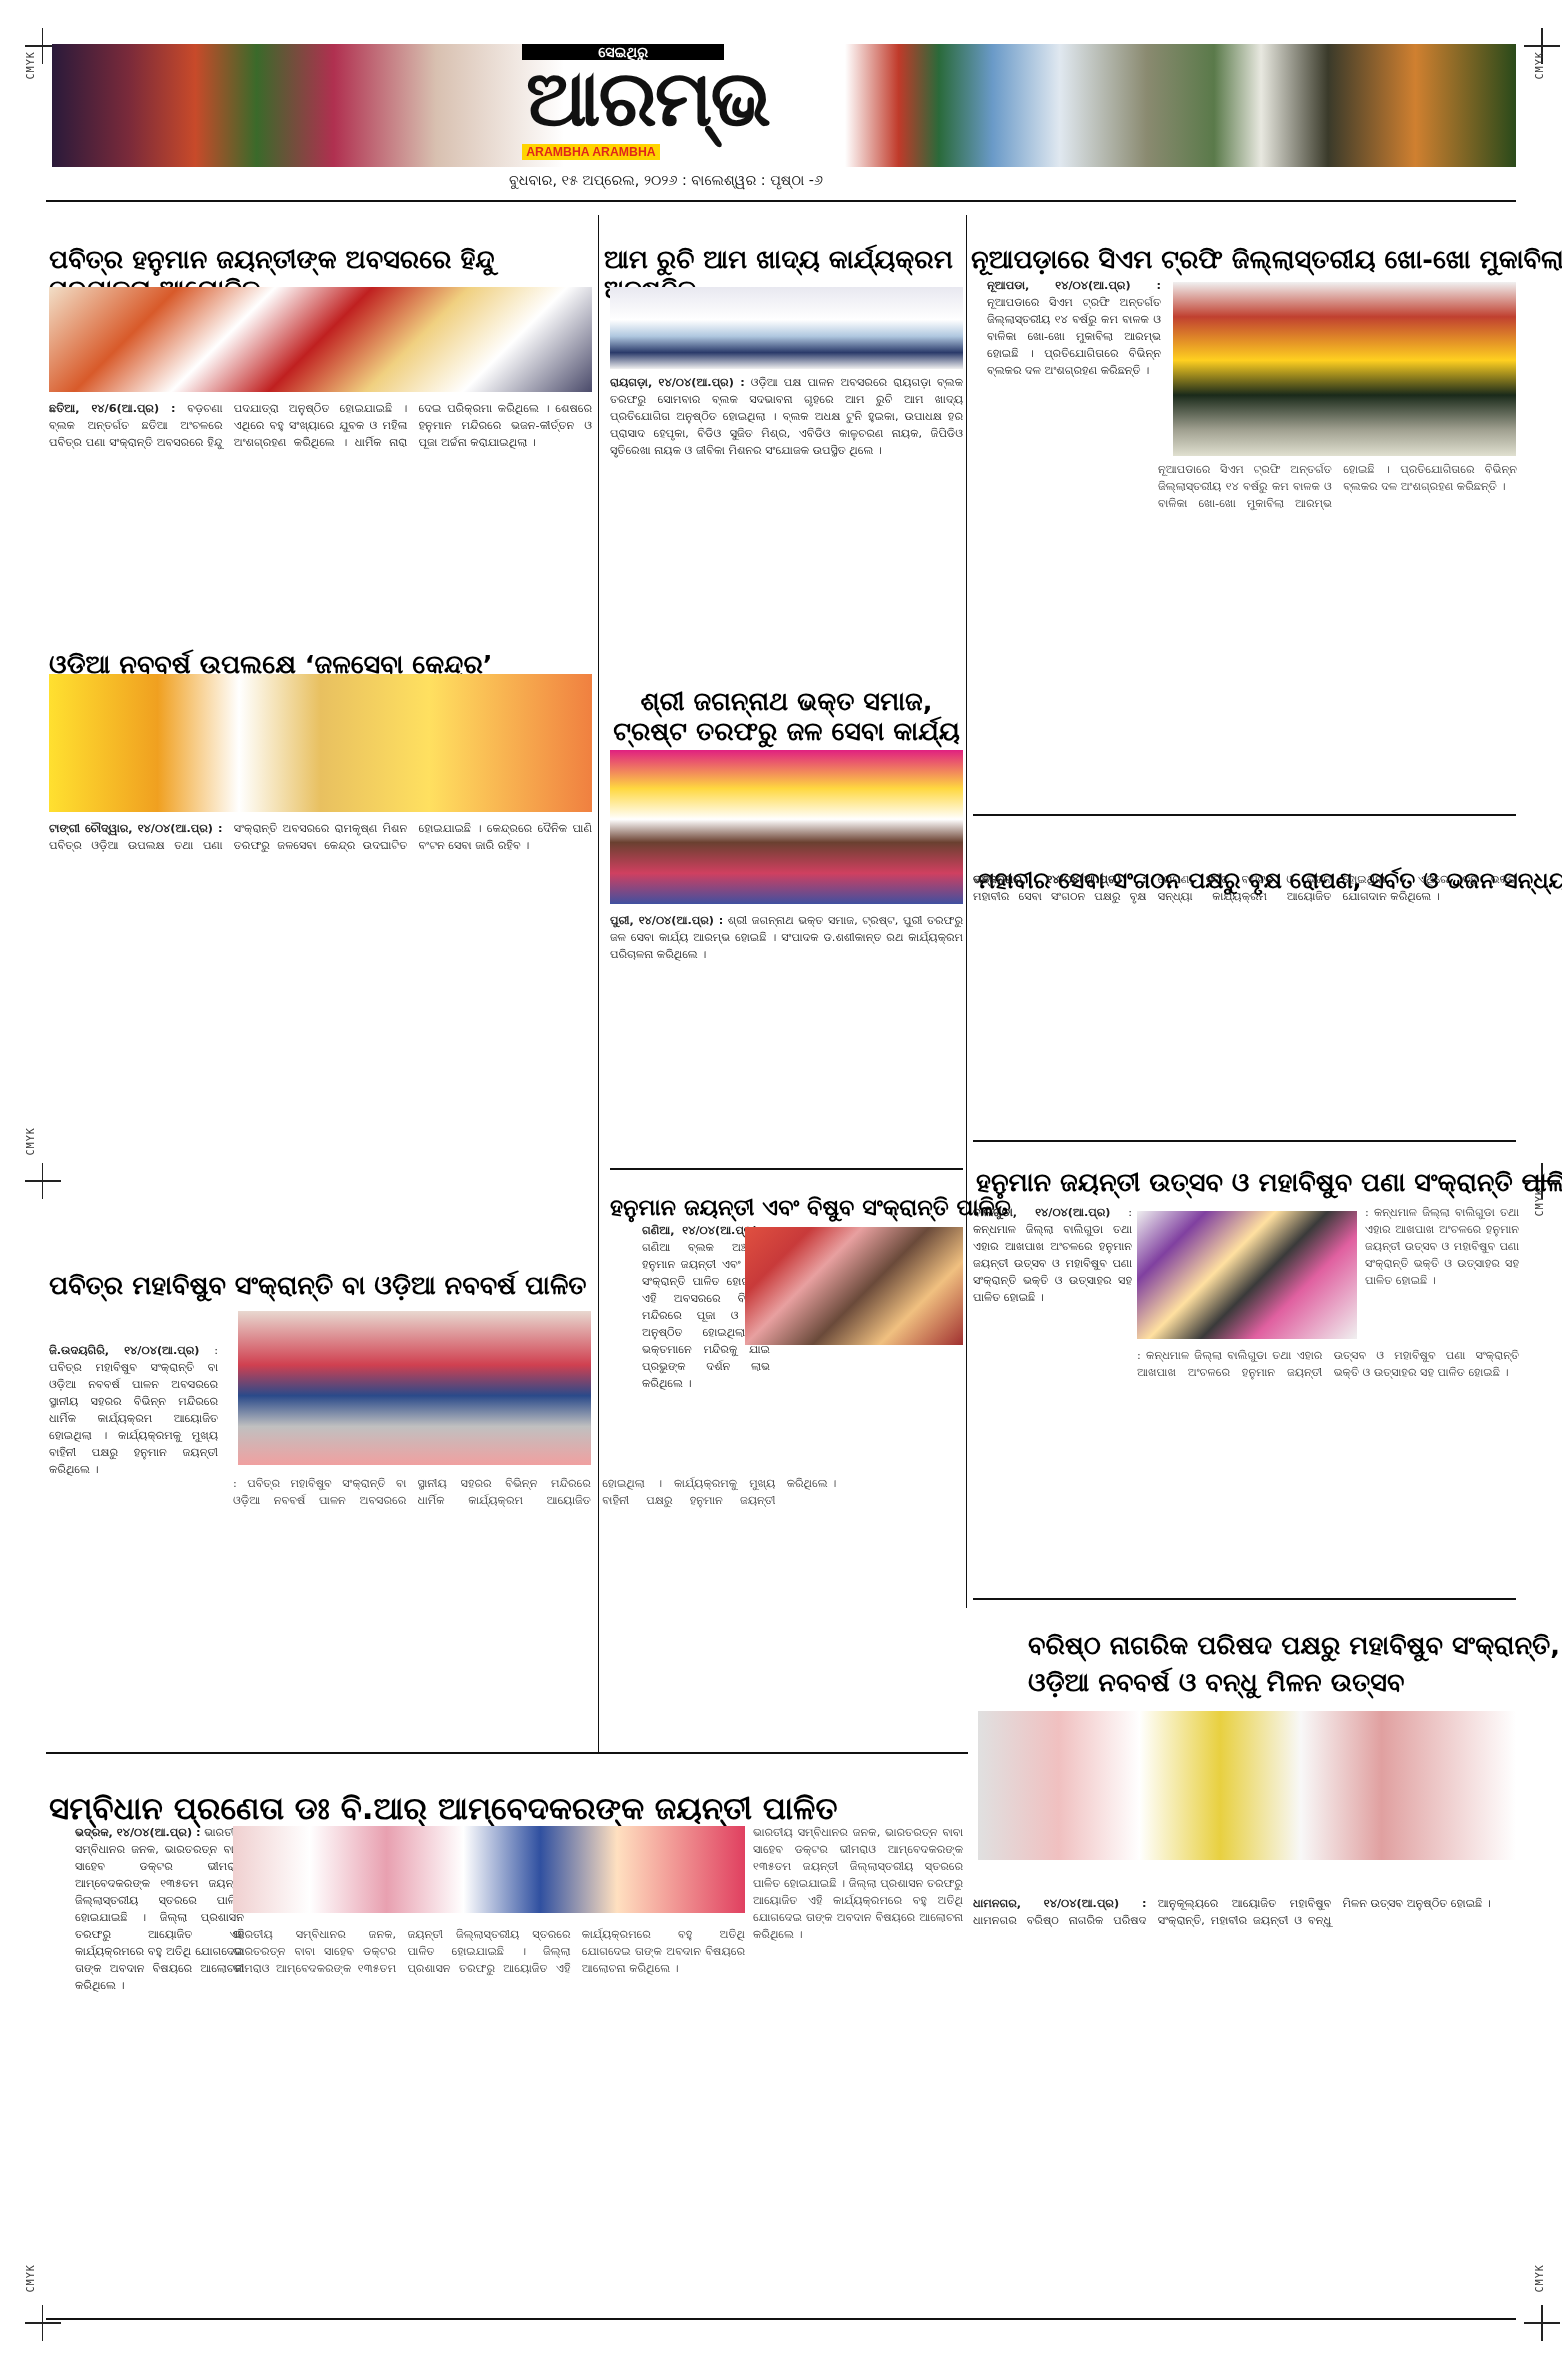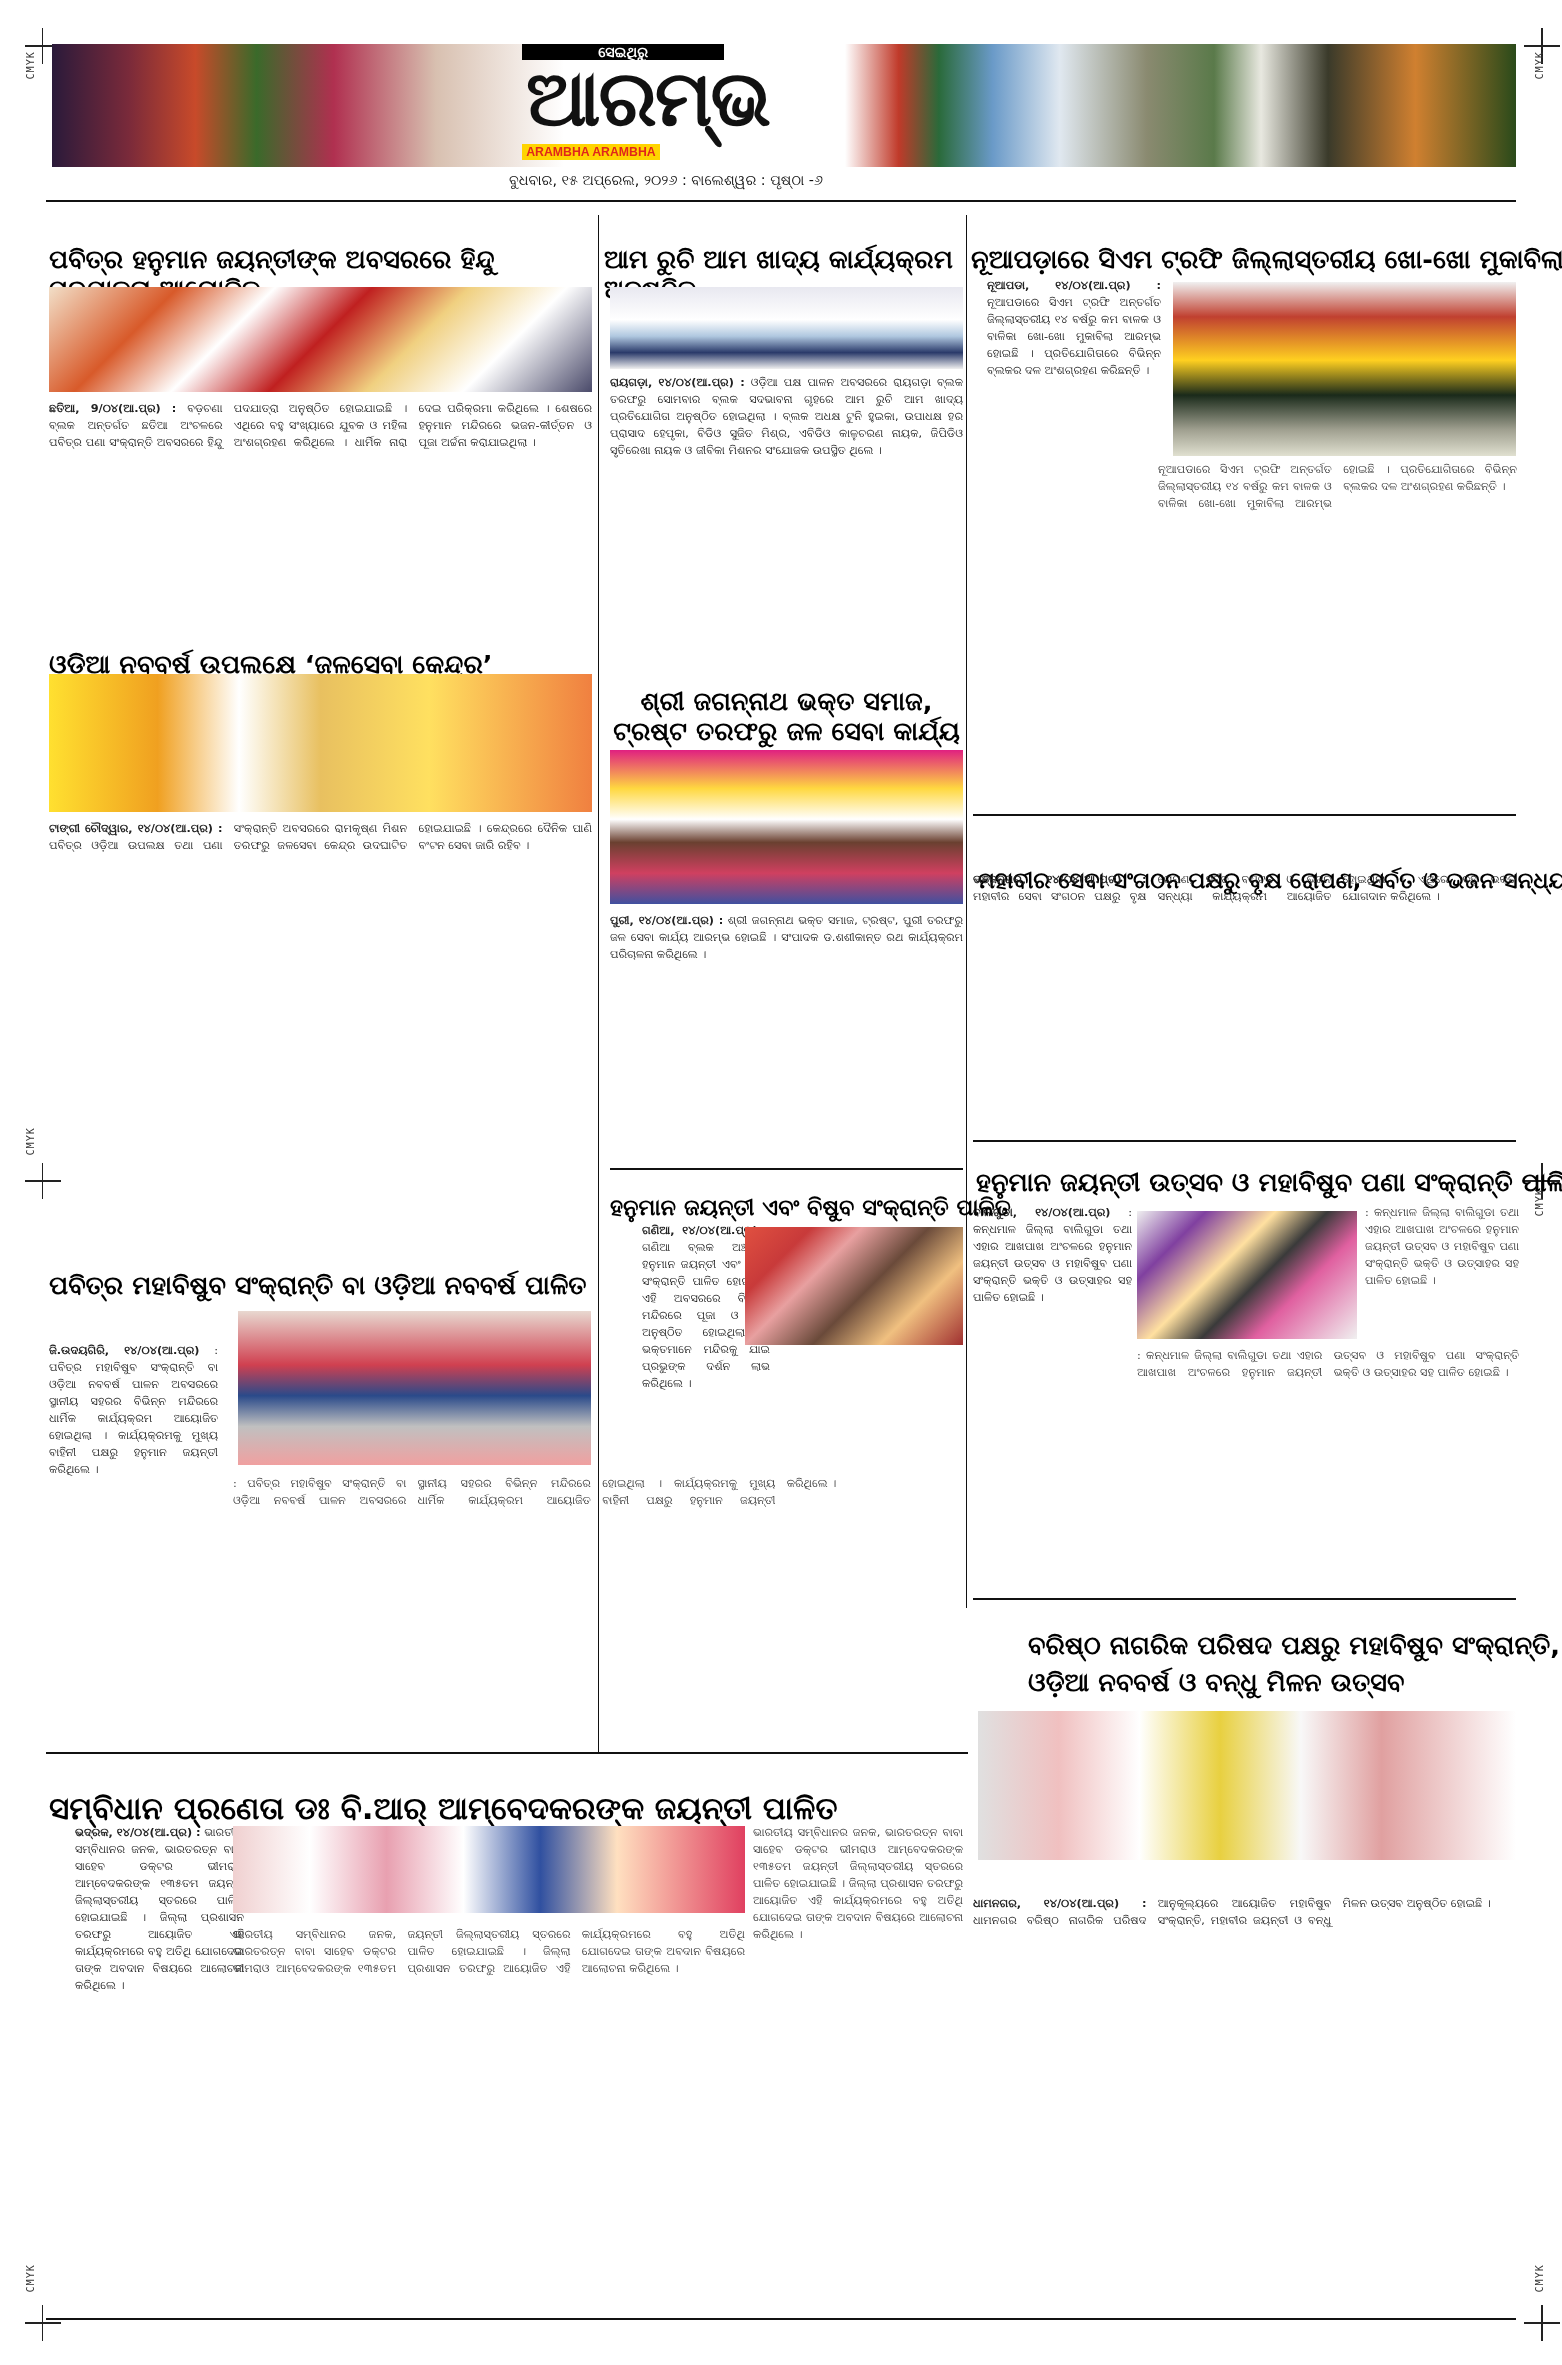--- a/index.html
+++ b/index.html
@@ -82,21 +82,21 @@
 
 <div class="rule" style="left:46px;top:200px;width:1470px;height:2px;"></div>
 
 <div class="rule" style="left:598px;top:215px;width:1px;height:1537px;"></div>
 <div class="rule" style="left:966px;top:215px;width:1px;height:1393px;"></div>
 
 <article>
   <h2 class="headline h-lg" style="left:49px;top:224px;width:548px;">ପବିତ୍ର ହନୁମାନ ଜୟନ୍ତୀଙ୍କ ଅବସରରେ ହିନ୍ଦୁ ପଦଯାତ୍ରା ଆୟୋଜିତ</h2>
   <div class="photo pic-group" style="left:49px;top:287px;width:543px;height:105px;"></div>
   <div class="body" style="left:49px;top:400px;width:543px;height:205px;column-count:3;column-gap:11.3px;">
-    <span class="dl">ଛତିଆ, 9/୦୪(ଆ.ପ୍ର) :</span>
+    <span class="dl">ଛତିଆ, ୧୪/6(ଆ.ପ୍ର) :</span>
     <span>ବଡ଼ଚଣା ବ୍ଲକ ଅନ୍ତର୍ଗତ ଛତିଆ ଅଂଚଳରେ ପବିତ୍ର ପଣା ସଂକ୍ରାନ୍ତି ଅବସରରେ ହିନ୍ଦୁ ପଦଯାତ୍ରା ଅନୁଷ୍ଠିତ ହୋଇଯାଇଛି । ଏଥିରେ ବହୁ ସଂଖ୍ୟାରେ ଯୁବକ ଓ ମହିଳା ଅଂଶଗ୍ରହଣ କରିଥିଲେ । ଧାର୍ମିକ ନାରା ଦେଇ ପରିକ୍ରମା କରିଥିଲେ । ଶେଷରେ ହନୁମାନ ମନ୍ଦିରରେ ଭଜନ-କୀର୍ତ୍ତନ ଓ ପୂଜା ଅର୍ଚ୍ଚନା କରାଯାଇଥିଲା ।</span>
   </div>
 </article>
 
 <article>
   <h2 class="headline h-lg" style="left:604px;top:224px;width:359px;">ଆମ ରୁଚି ଆମ ଖାଦ୍ୟ କାର୍ଯ୍ୟକ୍ରମ ଅନୁଷ୍ଠିତ</h2>
   <div class="photo pic-stage" style="left:610px;top:287px;width:353px;height:82px;"></div>
   <div class="body" style="left:610px;top:374px;width:353px;height:266px;">
     <span class="dl">ରାୟଗଡ଼ା, ୧୪/୦୪(ଆ.ପ୍ର) :</span>
     <span>ଓଡ଼ିଆ ପକ୍ଷ ପାଳନ ଅବସରରେ ରାୟଗଡ଼ା ବ୍ଲକ ତରଫରୁ ସୋମବାର ବ୍ଲକ ସଦଭାବନା ଗୃହରେ ଆମ ରୁଚି ଆମ ଖାଦ୍ୟ ପ୍ରତିଯୋଗିତା ଅନୁଷ୍ଠିତ ହୋଇଥିଲା । ବ୍ଲକ ଅଧକ୍ଷ ଟୁନି ହୁଇକା, ଉପାଧକ୍ଷ ହର ପ୍ରାସାଦ ହେପୃକା, ବିଡିଓ ସୁଜିତ ମିଶ୍ର, ଏବିଡିଓ କାଳୁଚରଣ ନାୟକ, ଜିପିଡିଓ ସୃତିରେଖା ନାୟକ ଓ ଜୀବିକା ମିଶନର ସଂଯୋଜକ ଉପସ୍ଥିତ ଥିଲେ ।</span>

